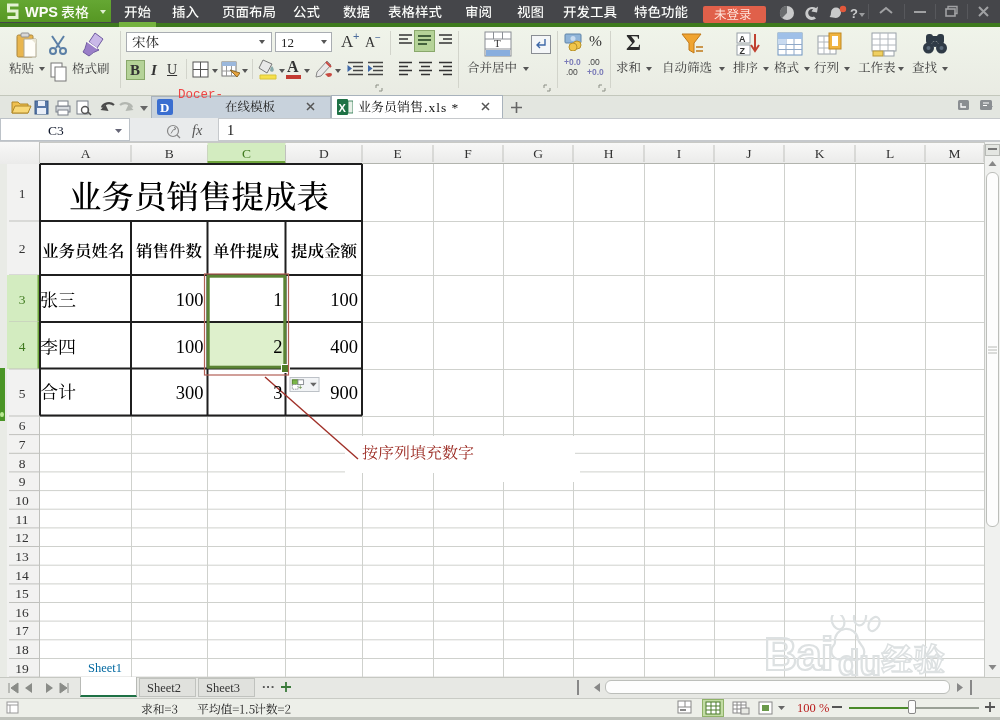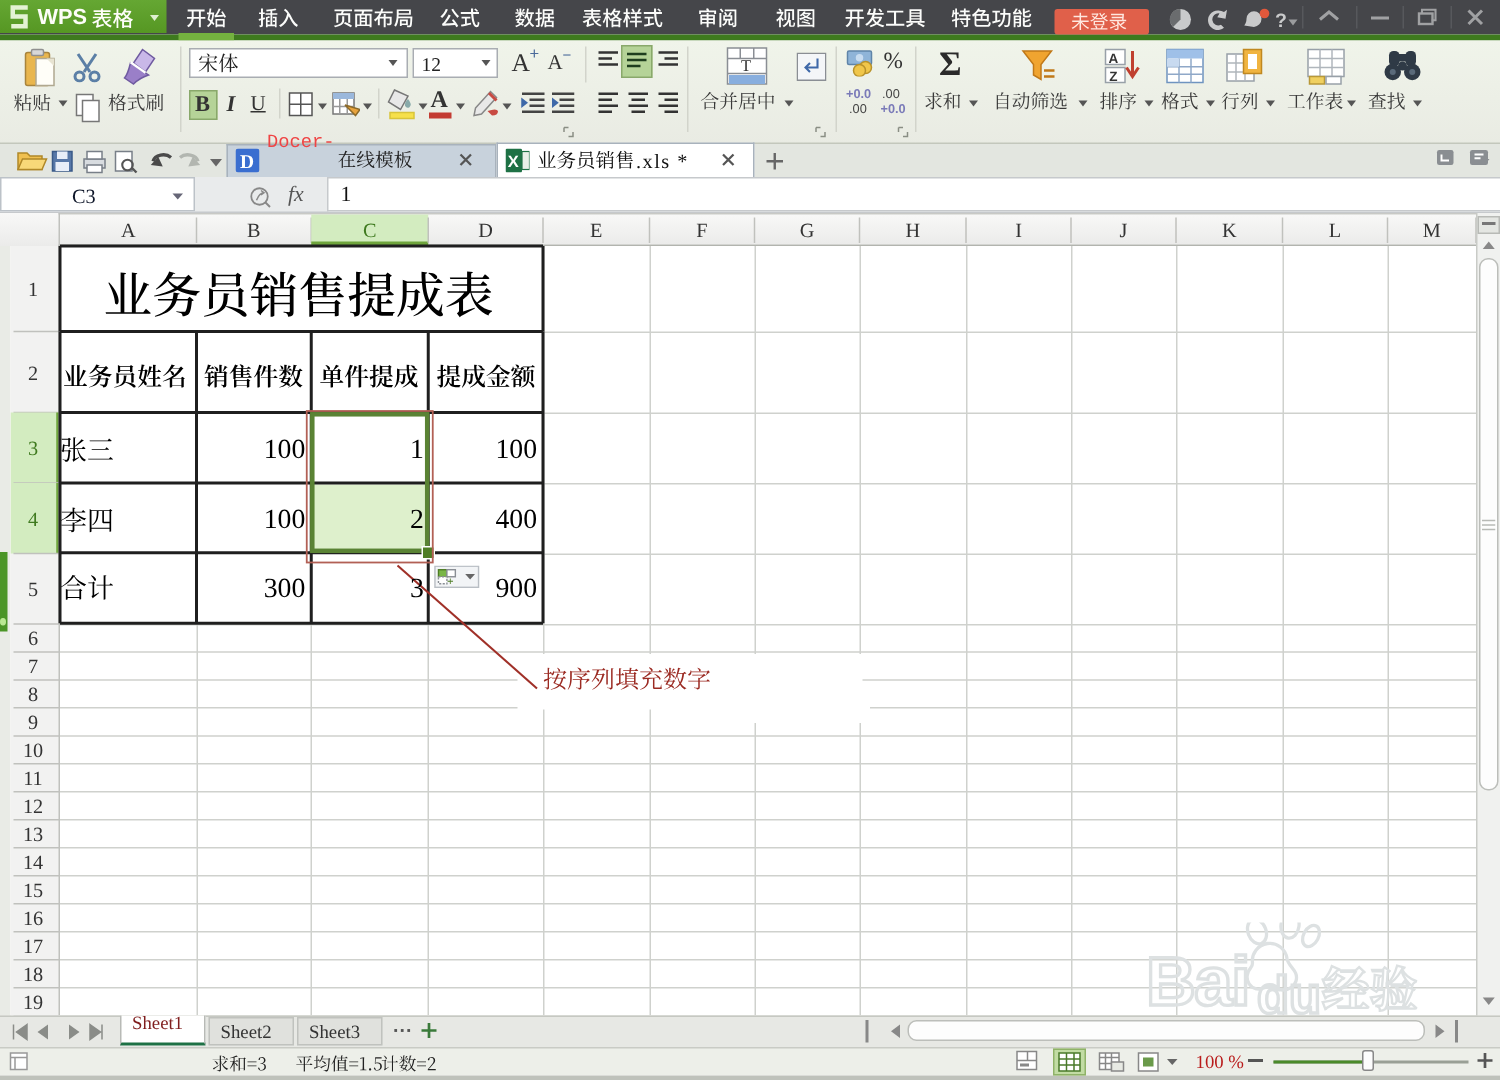--- a/index.html
+++ b/index.html
@@ -581,21 +581,21 @@
       <path d="M2.5 3 L6.5 8 L10.5 3 Z" fill="#888"></path>
     </svg>
 <div class="abs" style="left:0;top:677px;width:1000px;height:21px;background:#e7e8e4;border-top:1px solid #c6c8c2"></div>
 <svg class="abs" style="left:8px;top:682px" width="70" height="12" viewBox="0 0 70 12">
 <path d="M1 1 v10 M10 1 L3 6 l7 5 z" fill="#8a8c88" stroke="#8a8c88" stroke-width="1"></path>
 <path d="M24 1 L17 6 l7 5 z" fill="#8a8c88"></path>
 <path d="M38 1 L45 6 l-7 5 z" fill="#8a8c88"></path>
 <path d="M52 1 L59 6 l-7 5 z M60 1 v10" fill="#8a8c88" stroke="#8a8c88" stroke-width="1"></path>
     </svg>
 <div class="abs" style="left:80px;top:677px;width:57px;height:20px;background:#fff;border:1px solid #b8bab6;border-top:none;border-bottom:2px solid #1e7145"></div>
-<div style="position:absolute;left:88px;top:676px;font:normal normal 12.5px 'Liberation Serif';color:#7f1d1d;line-height:1;white-space:pre;">Sheet1</div>
+<div style="position:absolute;left:88px;top:662px;font:normal normal 12.5px 'Liberation Serif';color:#0369a1;line-height:1;white-space:pre;">Sheet1</div>
 <div class="abs" style="left:139px;top:678px;width:57px;height:19px;background:#e0e1dd;border:1px solid #c0c2be"></div>
 <div style="position:absolute;left:147px;top:682px;font:normal normal 12.5px 'Liberation Serif';color:#333;line-height:1;white-space:pre;">Sheet2</div>
 <div class="abs" style="left:198px;top:678px;width:57px;height:19px;background:#e0e1dd;border:1px solid #c0c2be"></div>
 <div style="position:absolute;left:206px;top:682px;font:normal normal 12.5px 'Liberation Serif';color:#333;line-height:1;white-space:pre;">Sheet3</div>
 <div style="position:absolute;left:262px;top:680px;font:normal bold 13px 'Liberation Sans';color:#555;line-height:1;white-space:pre;">···</div>
 <svg class="abs" style="left:280px;top:681px" width="12" height="12">
       <path d="M6 1 V11 M1 6 H11" stroke="#3a7a3a" stroke-width="1.8"></path>
     </svg>
 <div class="abs" style="left:577px;top:680px;width:2px;height:15px;background:#888"></div>
 <svg class="abs" style="left:592px;top:682px" width="10" height="11">

